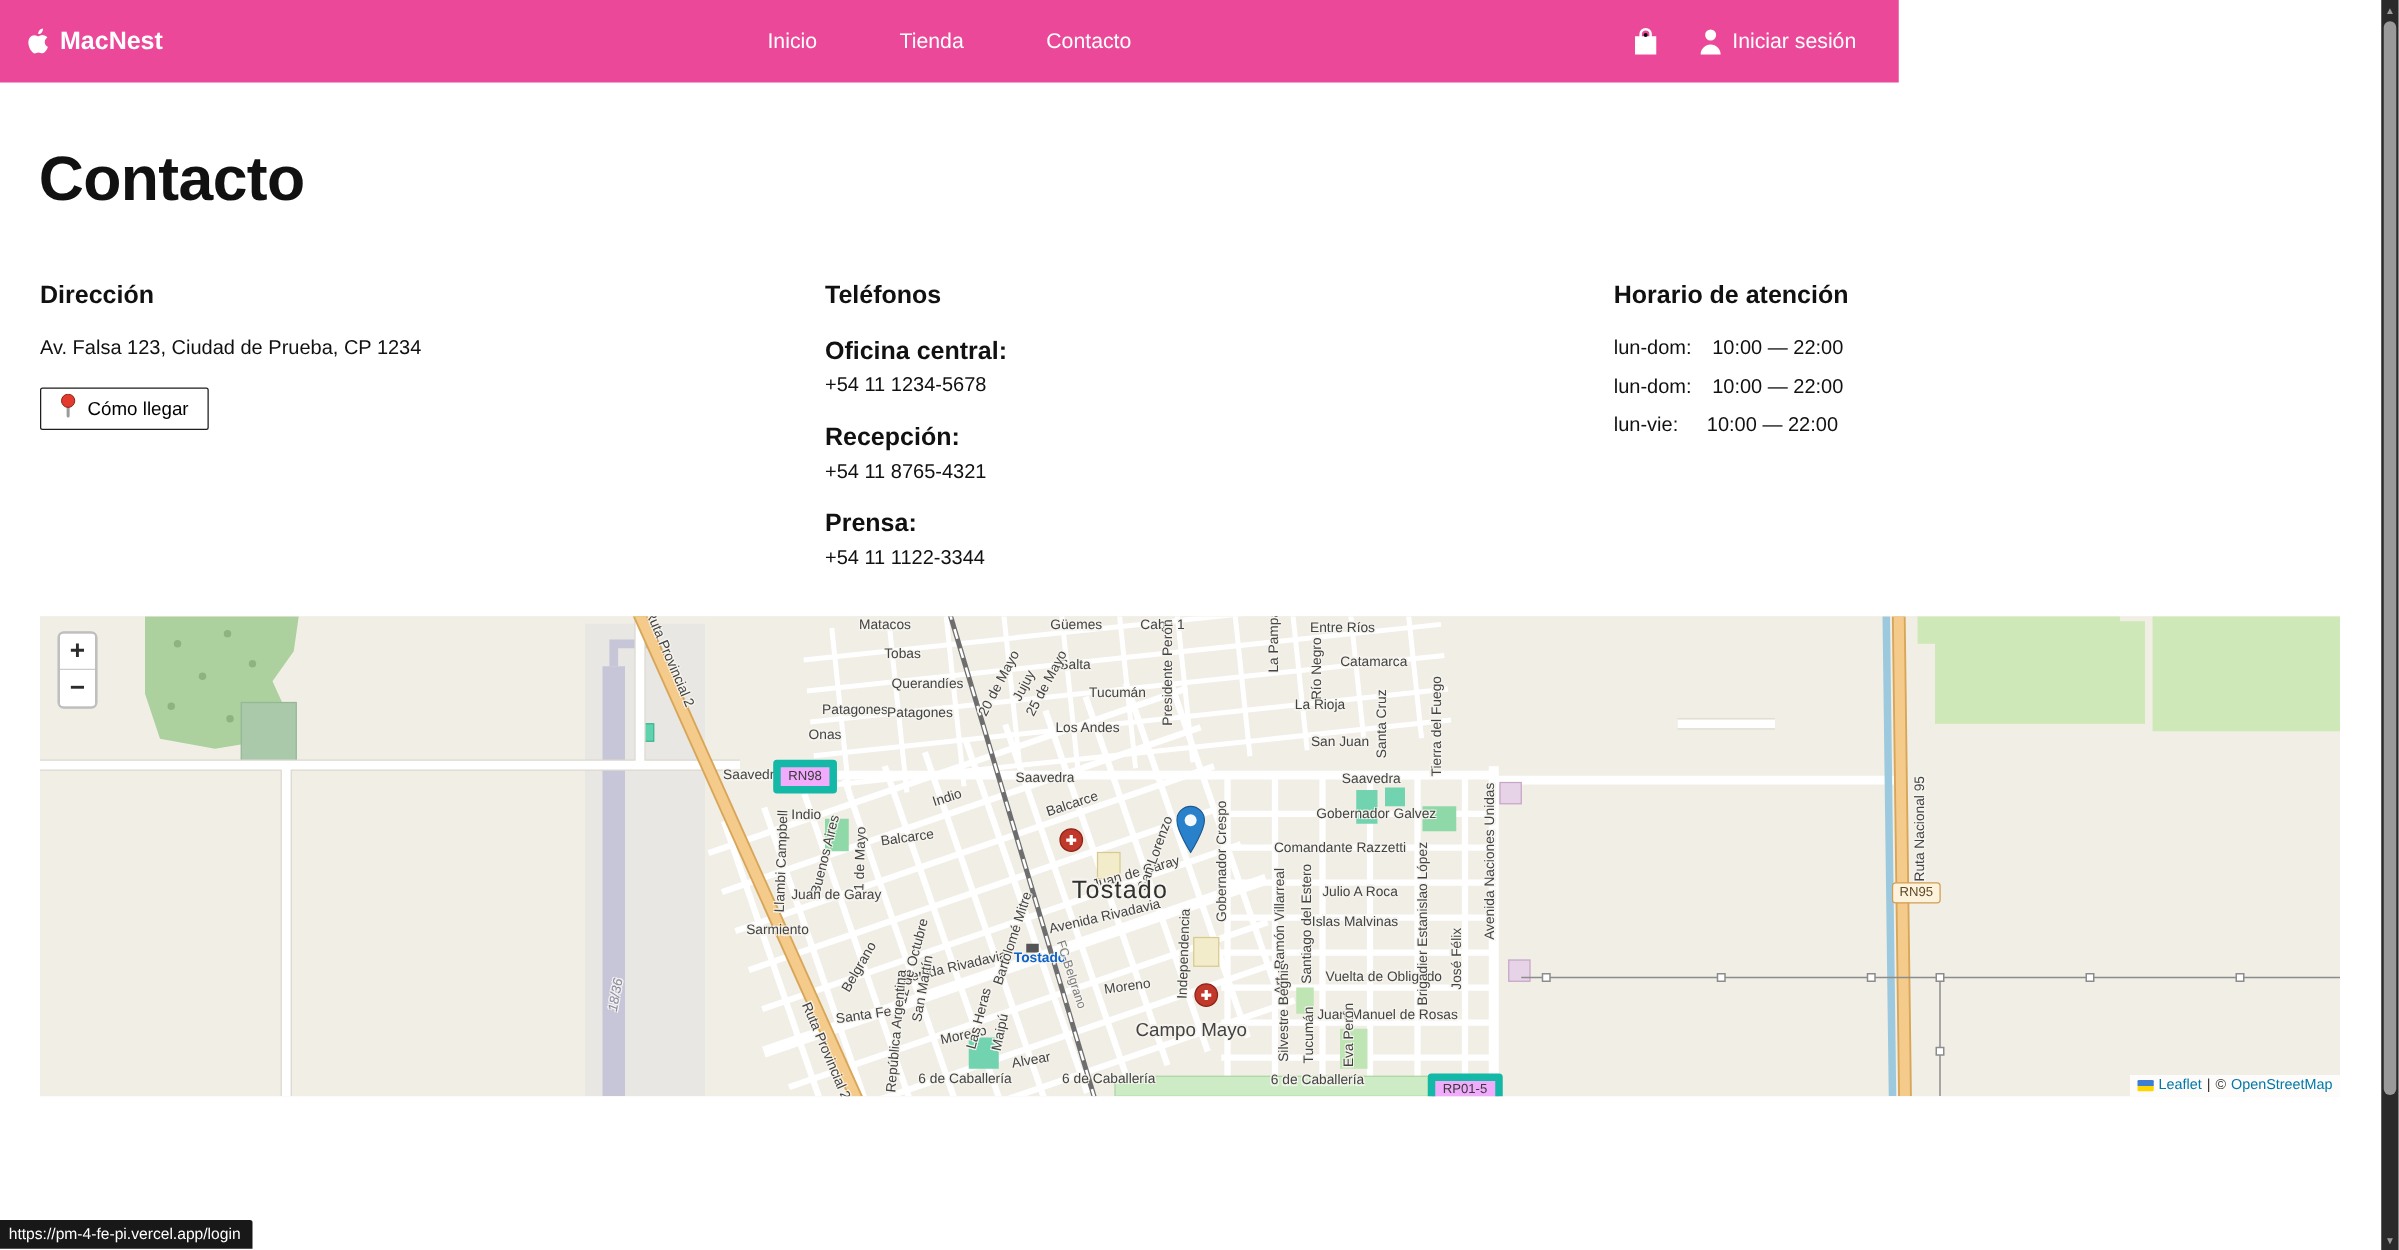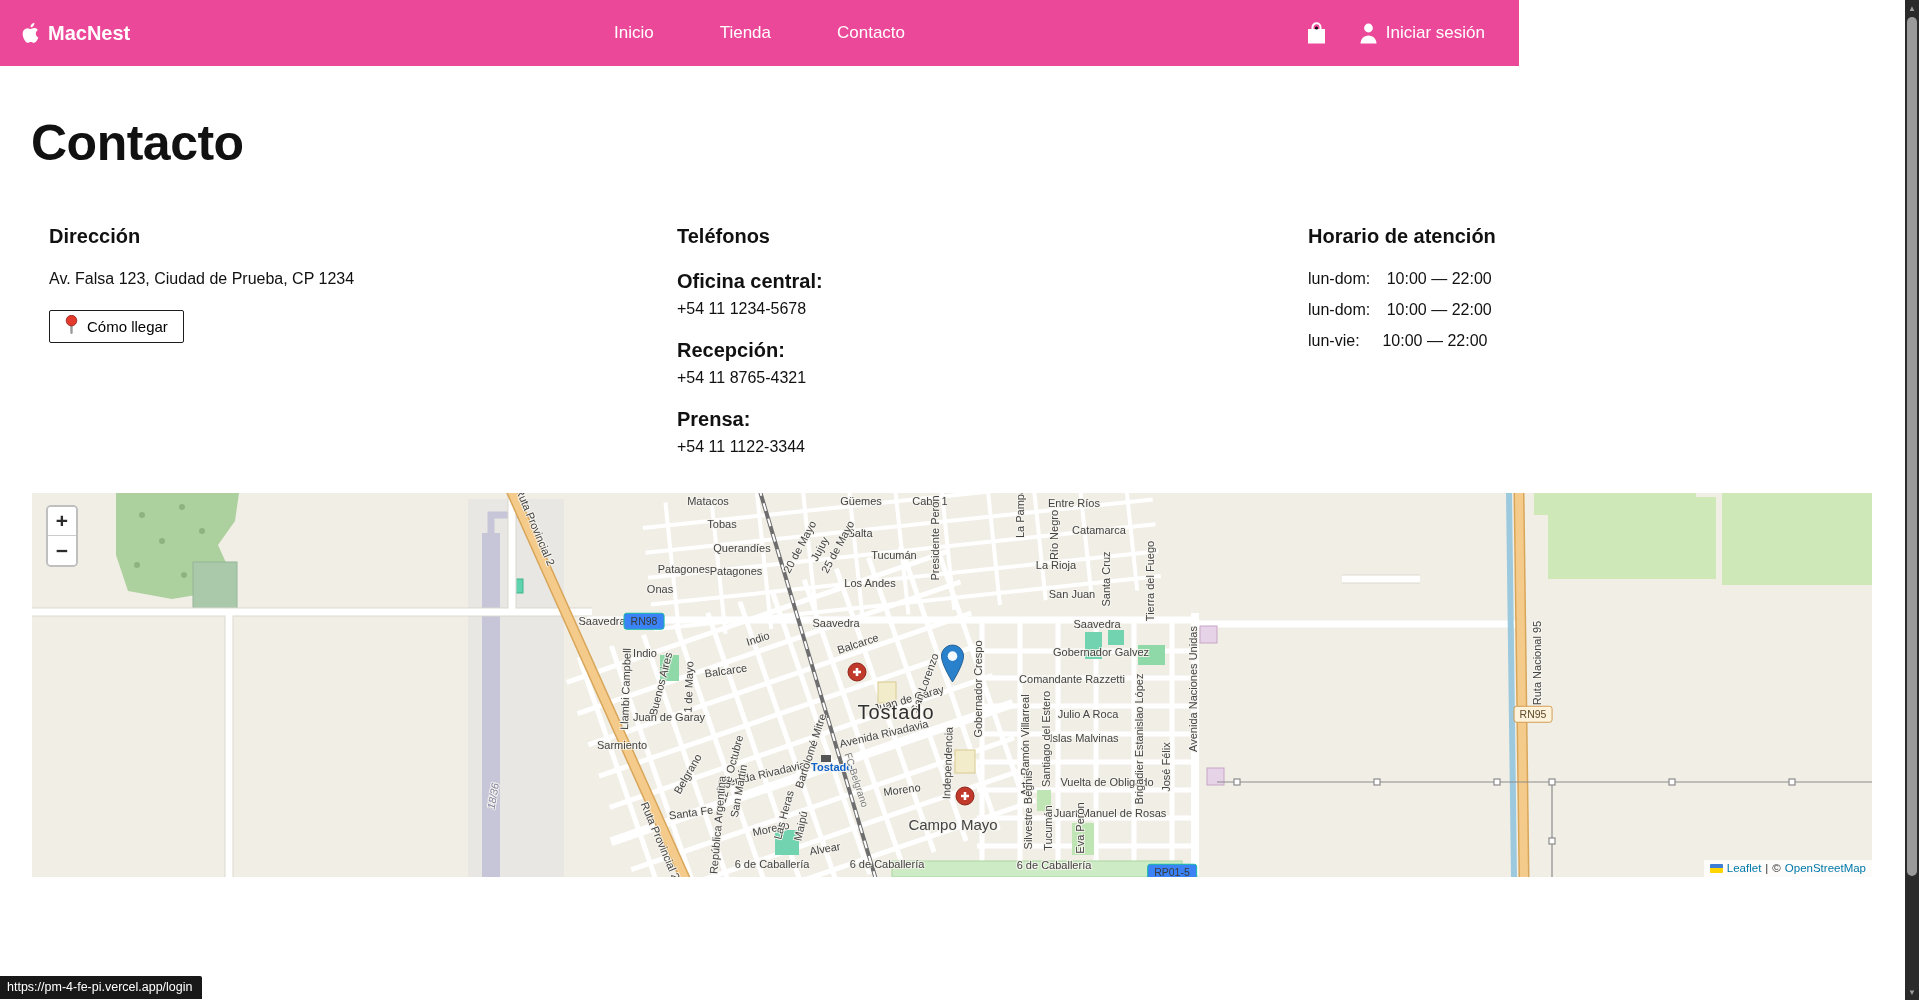--- a/index.html
+++ b/index.html
@@ -15,21 +15,21 @@
   .nav-links { position:absolute; left:0; right:0; top:0; height:66px; display:flex; align-items:center;
                justify-content:center; gap:66px; }
   .nav-links a { color:#fff; text-decoration:none; font-size:17px; }
   .nav-right { position:absolute; right:34px; top:0; height:66px; display:flex; align-items:center; gap:32px; }
   .nav-login { display:flex; align-items:center; gap:8px; color:#fff; font-size:17px; cursor:pointer;text-align:center; }
   .nav-icon { display:flex; align-items:center; }
 
   
   .page-title { position:absolute; left:31px; top:118px; font-size:50px; font-weight:700;
                 letter-spacing:-0.5px; line-height:1; }
-  .col { position:absolute; top:225px;margin-left:17px; }
+  .col { position:absolute; top:225px; }
   .col h3 { font-size:20px; font-weight:700; margin-bottom:22px; }
   .col-dir { left:32px; width:560px; }
   .col-tel { left:660px; width:560px; }
   .col-hor { left:1291px; width:400px; }
   .addr-text { font-size:16px; }
   .dir-btn { margin-top:22px; display:inline-flex; align-items:center; gap:9px; background:#fff;
              border:1px solid #1d1d1d; border-radius:2px; padding:4px 15px; font-size:15px;
              font-family:"Liberation Sans",sans-serif; cursor:pointer; }
   .tel-item { margin-bottom:21px; }
   .tel-item .lbl { font-weight:700; font-size:20px; margin-bottom:7px; }
@@ -42,21 +42,21 @@
   .map { position:absolute; left:32px; top:493px; width:1840px; height:384px; overflow:hidden;
          background:#f1eee6; }
   .map svg.base { position:absolute; left:0; top:0; }
   .map-label-layer { position:absolute; left:0; top:0; width:100%; height:100%; pointer-events:none; }
   .mlabel { position:absolute; font-size:11px; color:#434343; white-space:nowrap; line-height:1;
             text-shadow:1px 1px 0 #f6f4ee,-1px -1px 0 #f6f4ee,1px -1px 0 #f6f4ee,-1px 1px 0 #f6f4ee; }
   .mlabel.town { font-size:20px; color:#303030; letter-spacing:1px; }
   .mlabel.station { color:#0d62c9; font-weight:700; }
   .mlabel.railname { color:#7b7b7b; font-size:10px; }
   .mlabel.runway { color:#8787a2; font-style:italic; font-size:10.5px; }
-  .mlabel.badge { background:#3b82f6; border:1px solid #14b8a6; border-radius:3px; padding:2px 6px;
+  .mlabel.badge { background:#f0abfc; border:6px solid #14b8a6; border-radius:3px; padding:2px 6px;
                   font-size:10.5px; color:#3a3a3a; text-shadow:none; }
   .mlabel.badge-rn { background:#fdf3dc; border:1px solid #d39c52; border-radius:3px; padding:2px 5px;
                      font-size:10.5px; color:#5f4a28; text-shadow:none; }
   .leaflet-zoom { position:absolute; left:14px; top:12px; width:32px; border:2px solid rgba(0,0,0,.25);
                   border-radius:5px; background:#fff; overflow:hidden; }
   .leaflet-zoom .zbtn { width:28px; height:29px; display:flex; align-items:center; justify-content:center;
                         font-size:21px; font-weight:700; color:#2b2b2b; cursor:pointer; background:#fff; }
   .leaflet-zoom .zbtn:first-child { border-bottom:1px solid #ccc; }
   .marker { position:absolute; left:909px; top:151px; width:23px; height:39px; }
   .attrib { position:absolute; right:0; bottom:0; background:rgba(255,255,255,.82); padding:2px 6px 3px 6px;

